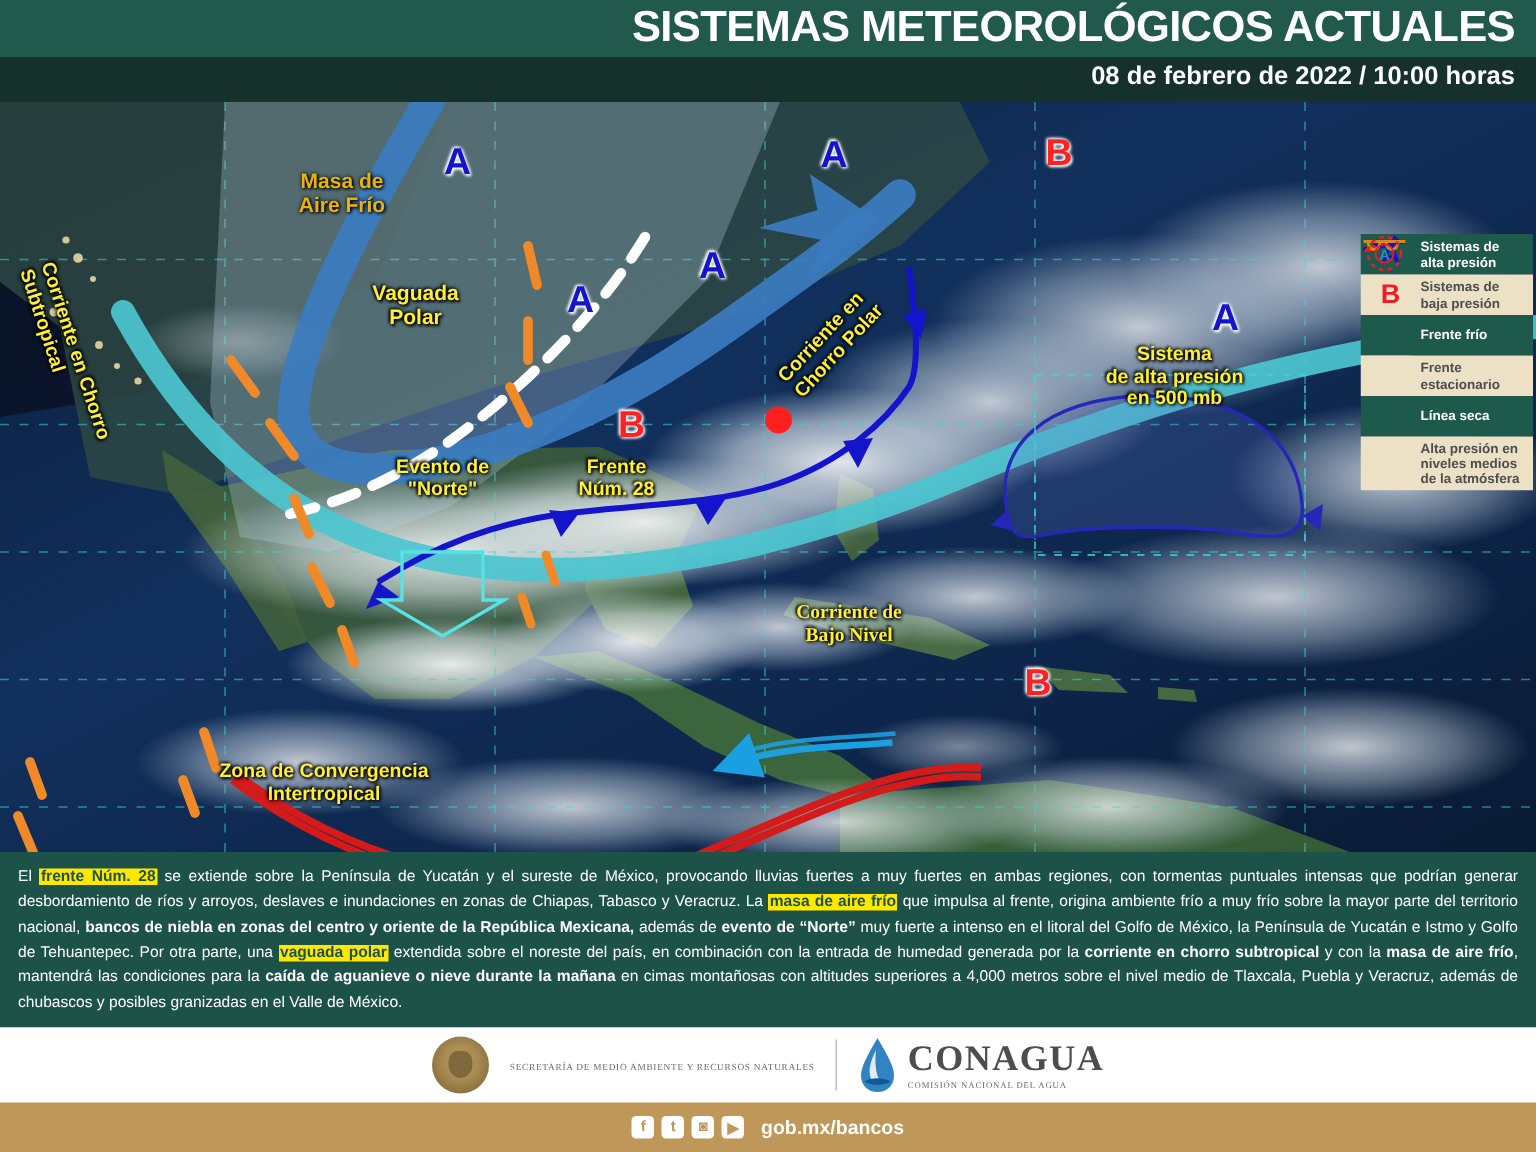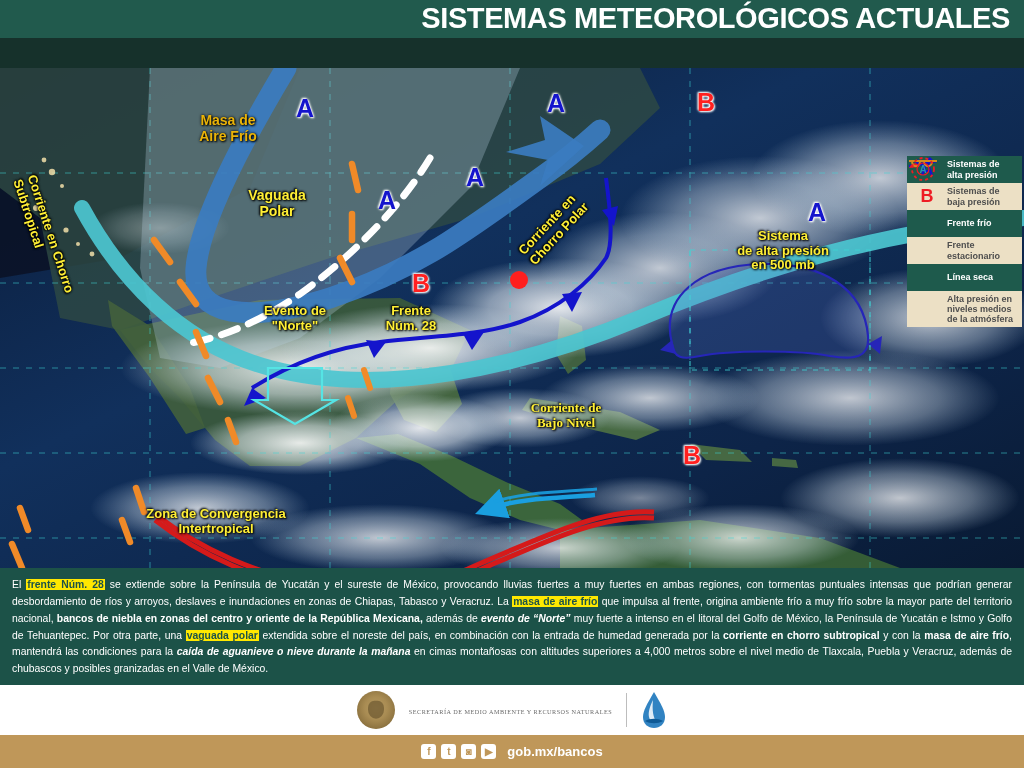--- a/index.html
+++ b/index.html
@@ -40,21 +40,21 @@
   .lg-row.light .lg-txt{color:#4e4e4e;}
   .lg-A{color:#1414cc;font-size:18px;font-weight:bold;font-family:"Liberation Sans",sans-serif;}
   .lg-B{color:#ee1c24;font-size:18px;font-weight:bold;font-family:"Liberation Sans",sans-serif;}
 
   
   #txtpanel{position:absolute;left:0;top:568px;width:1024px;height:117px;background:#1c5248;}
   #txtpanel p{margin:0;padding:9px 12px 0 12px;color:#ffffff;font-size:10.4px;line-height:1.62;
               text-align:justify;font-family:"Liberation Sans",sans-serif;}
   .hl{background:#ffe800;color:#1c5248;font-weight:bold;padding:0 1px;}
   .bd{font-weight:bold;}
-  .bi{font-weight:bold;font-style:italic;}
+  .bi{font-weight:bold;}
 
   
   #footer{position:absolute;left:0;top:685px;width:1024px;height:50px;background:#ffffff;
           display:flex;align-items:center;justify-content:center;}
   .logowrap{display:flex;align-items:center;gap:14px;}
   .esc-seal{width:38px;height:38px;border-radius:50%;
             background:radial-gradient(circle at 50% 45%, #b79b63 0%, #a98c53 40%, #8d7340 72%, #c6b083 100%);
             position:relative;}
   .esc-seal:after{content:"";position:absolute;left:50%;top:50%;width:16px;height:18px;
             transform:translate(-50%,-52%);border-radius:40% 40% 50% 50%;
@@ -80,20 +80,21 @@
   #social .url{color:#ffffff;font-size:13px;font-weight:bold;margin-left:6px;}
 </style>
 </head>
 <body>
 
 <div id="page">
 
   <div class="hdr-top" style="background: rgb(33, 90, 77);"></div>
   <div class="hdr-bot" style="background: rgb(22, 49, 43);"></div>
   <div class="hdr-title">SISTEMAS METEOROLÓGICOS ACTUALES</div>
+  <div class="hdr-date">08 de febrero de 2022 / 10:00 horas</div>
 
   <div id="map">
     <svg width="1024" height="500" viewBox="0 0 1024 500">
       <defs>
         <linearGradient id="oceanG" x1="0" y1="0" x2="1" y2="1">
           <stop offset="0%" stop-color="#0a1b38"></stop>
           <stop offset="40%" stop-color="#11305c"></stop>
           <stop offset="75%" stop-color="#0d2448"></stop>
           <stop offset="100%" stop-color="#091a33"></stop>
         </linearGradient>
@@ -355,20 +356,24 @@
       </div>
       <div class="divider"></div>
       <div class="cona-block">
         <div class="cona-drop">
           <svg width="26" height="38" viewBox="0 0 26 38">
             <path d="M13,1 C6,13 2,20 2,26 C2,33 7,37 13,37 C19,37 24,33 24,26 C24,20 20,13 13,1 Z" fill="#1b75bb" opacity=".9"></path>
             <path d="M12,9 C9,15 7,21 8,26 C9,31 13,33 16,31 C12,28 11,18 12,9 Z" fill="#ffffff" opacity=".85"></path>
             <path d="M4,30 C9,27 17,27 22,30 C17,33 9,33 4,30 Z" fill="#0e5a96"></path>
           </svg>
         </div>
+        <div class="cona-txt">
+          <div class="cona-main">CONAGUA</div>
+          <div class="cona-sub">COMISIÓN NACIONAL DEL AGUA</div>
+        </div>
       </div>
     </div>
   </div>
 
   <div id="social" style="background: rgb(191, 151, 89);">
     <div class="sico">f</div>
     <div class="sico">t</div>
     <div class="sico">◙</div>
     <div class="sico">▶</div>
     <div class="url">gob.mx/bancos</div>

